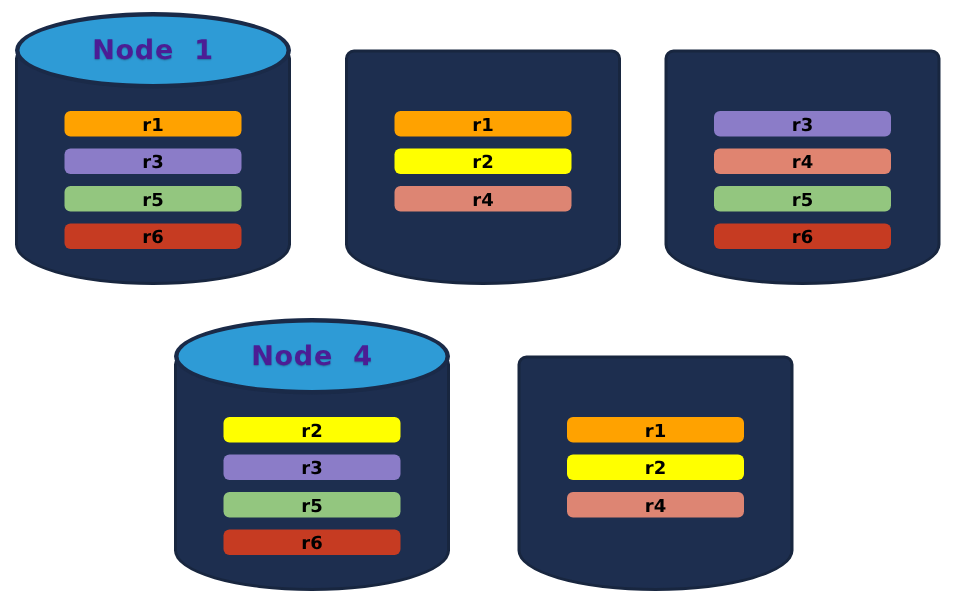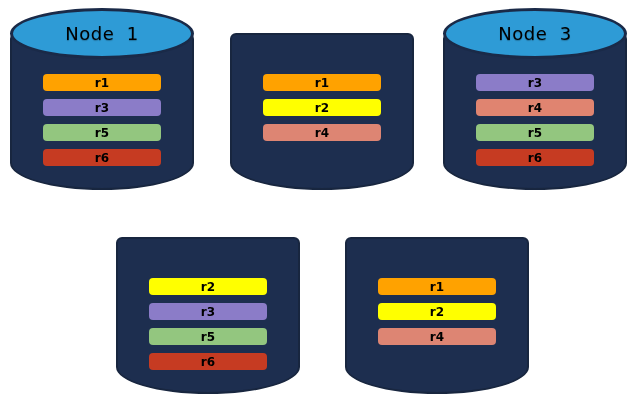--- a/index.html
+++ b/index.html
@@ -27,23 +27,23 @@
   }
   .cyl-top {
     position: absolute; left: 0; right: 0; top: 0; height: 51px;
     background: #2e9bd6;
     border: 3px solid #1a2a48;
     border-radius: 50%;
     box-sizing: border-box;
     display: flex; align-items: center; justify-content: center;
   }
   .node-title {
-    color: #000000;
+    color: #4c1d95;
     font-size: 18px;
-    font-weight: normal;
+    font-weight: bold;
     white-space: pre;
     letter-spacing: 0.5px;
     text-shadow: 0 1px 1px rgba(0,0,0,0.25);
   }
   .bars {
     position: absolute; left: 0; right: 0; top: 66px;
     display: flex; flex-direction: column; align-items: center; gap: 8px;
   }
   .bar {
     width: 118px; height: 17px;
@@ -75,33 +75,33 @@
     <div class="cyl-body"></div>
     <div class="bars">
       <div class="bar" style="background: rgb(255, 162, 0);">r1</div>
       <div class="bar" style="background: rgb(255, 255, 0);">r2</div>
       <div class="bar" style="background: rgb(221, 133, 115);">r4</div>
     </div>
   </div>
 
   <div class="node node-3">
     <div class="cyl-body"></div>
-    <div class="cyl-top">
-      <span class="node-title">Node  3</span>
-    </div>
     <div class="bars">
       <div class="bar" style="background: rgb(139, 124, 200);">r3</div>
       <div class="bar" style="background: rgb(224, 132, 112);">r4</div>
       <div class="bar" style="background: rgb(147, 198, 127);">r5</div>
       <div class="bar" style="background: rgb(198, 59, 34);">r6</div>
     </div>
   </div>
 
   <div class="node node-4">
     <div class="cyl-body"></div>
+    <div class="cyl-top">
+      <span class="node-title">Node  4</span>
+    </div>
     <div class="bars">
       <div class="bar" style="background: rgb(255, 255, 0);">r2</div>
       <div class="bar" style="background: rgb(139, 124, 200);">r3</div>
       <div class="bar" style="background: rgb(147, 198, 127);">r5</div>
       <div class="bar" style="background: rgb(198, 59, 34);">r6</div>
     </div>
   </div>
 
   <div class="node node-5">
     <div class="cyl-body"></div>

